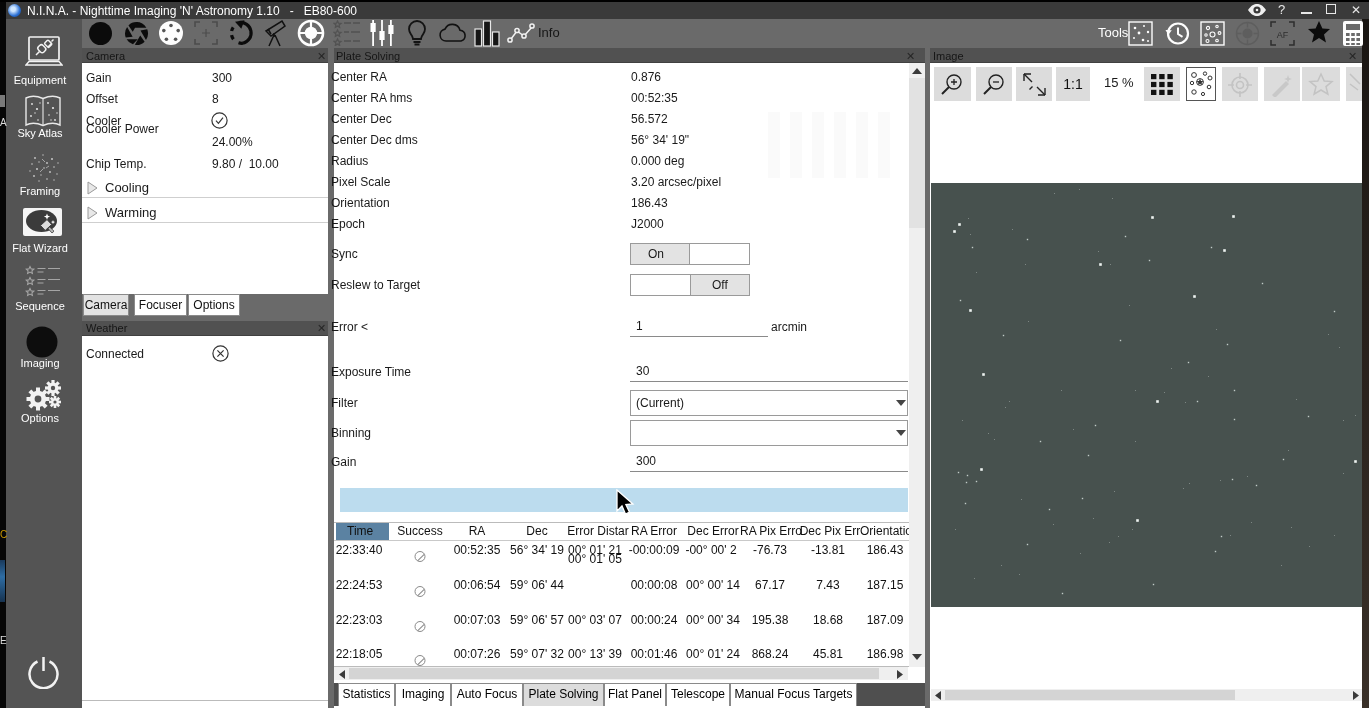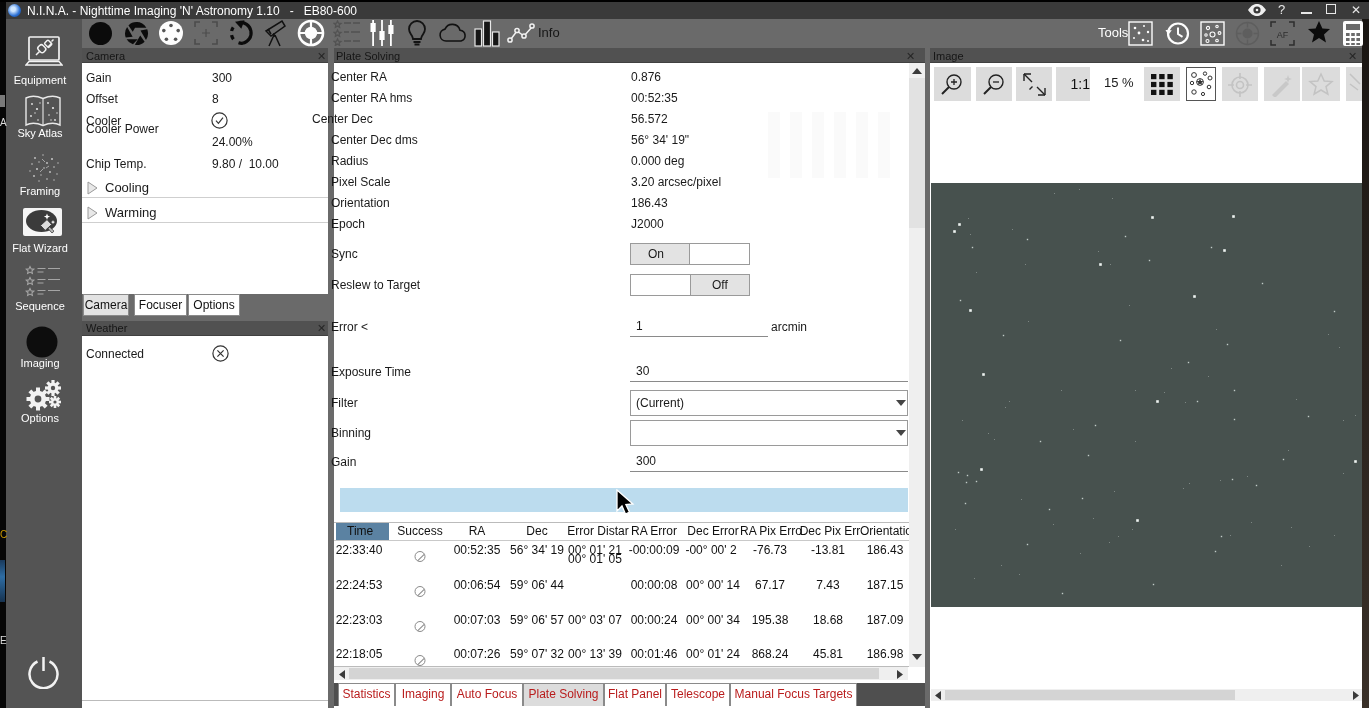--- a/index.html
+++ b/index.html
@@ -88,21 +88,21 @@
 <div class="hdrt" style="left:336px;top:49px">Plate Solving</div>
 <div class="xx" style="left:906px;top:49px">✕</div>
 <div class="a" style="left:334px;top:63px;width:591px;height:645px;background:#fff"></div>
 
 <div class="a" style="left:768px;top:112px;width:128px;height:66px;background:repeating-linear-gradient(90deg,#fafafa 0 12px,#fff 12px 22px)"></div>
 
 <div class="t" style="left:331px;top:69px">Center RA</div>
 <div class="t" style="left:631px;top:69px">0.876</div>
 <div class="t" style="left:331px;top:90px">Center RA hms</div>
 <div class="t" style="left:631px;top:90px">00:52:35</div>
-<div class="t" style="left:312px;top:111px">Center Dec</div>
+<div class="t" style="left:331px;top:111px">Center Dec</div>
 <div class="t" style="left:631px;top:111px">56.572</div>
 <div class="t" style="left:331px;top:132px">Center Dec dms</div>
 <div class="t" style="left:631px;top:132px">56° 34' 19"</div>
 <div class="t" style="left:331px;top:153px">Radius</div>
 <div class="t" style="left:631px;top:153px">0.000 deg</div>
 <div class="t" style="left:331px;top:174px">Pixel Scale</div>
 <div class="t" style="left:631px;top:174px">3.20 arcsec/pixel</div>
 <div class="t" style="left:331px;top:195px">Orientation</div>
 <div class="t" style="left:631px;top:195px">186.43</div>
 <div class="t" style="left:331px;top:216px">Epoch</div>
@@ -222,21 +222,21 @@
 <div class="a" style="left:334px;top:667px;width:574px;height:13px;background:#efefef"></div>
 <svg class="a" style="left:338px;top:670px" width="8" height="9" viewBox="0 0 8 9">
     <path d="M7 0v9L1 4.5z" fill="#3a3a3a"></path>
   </svg>
 <svg class="a" style="left:896px;top:670px" width="8" height="9" viewBox="0 0 8 9">
     <path d="M1 0v9l6-4.5z" fill="#3a3a3a"></path>
   </svg>
 <div class="a" style="left:349px;top:668px;width:530px;height:11px;background:#d4d4d4"></div>
 
 <div class="a" style="left:334px;top:683px;width:594px;height:23px;background:#4f4f4f"></div>
-<style>.bt{position:absolute;top:683px;height:26px;background:#fff;border:1px solid #8a8a8a;font-size:12px;color:#b91c1c;text-align:center;line-height:21px;white-space:nowrap}</style>
+<style>.bt{position:absolute;top:683px;height:26px;background:#fff;border:1px solid #8a8a8a;font-size:12px;color:#000000;text-align:center;line-height:21px;white-space:nowrap}</style>
 <div class="bt" style="left:338px;width:57px">Statistics</div>
 <div class="bt" style="left:395px;width:56px">Imaging</div>
 <div class="bt" style="left:451px;width:72px">Auto Focus</div>
 <div class="bt" style="left:523px;width:81px;background:#dcdcdc">Plate Solving</div>
 <div class="bt" style="left:604px;width:62px">Flat Panel</div>
 <div class="bt" style="left:666px;width:64px">Telescope</div>
 <div class="bt" style="left:730px;width:127px">Manual Focus Targets</div>
 <div class="a" style="left:334px;top:706px;width:594px;height:2px;background:#fff"></div>
 
 <div class="a" style="left:925px;top:48px;width:5px;height:660px;background:#6a6a6a"></div>
@@ -257,21 +257,21 @@
 <svg class="a" style="left:983px;top:73px" width="23" height="23" viewBox="0 0 23 23">
     <circle cx="13" cy="9" r="7" fill="none" stroke="#222" stroke-width="1.4"></circle>
     <path d="M8 14L1 21" stroke="#222" stroke-width="2"></path>
     <path d="M10 9h6" stroke="#222" stroke-width="1.3"></path>
   </svg>
 <div class="ib" style="left:1016px;width:36px"></div>
 <svg class="a" style="left:1022px;top:72px" width="25" height="25" viewBox="0 0 25 25">
     <path d="M2 2l8 8M23 23l-8-8M10.5 14.5l-3 3" stroke="#222" stroke-width="1.4" fill="none"></path>
     <path d="M2 2h7M2 2v7M23 23h-7M23 23v-7" stroke="#222" stroke-width="1.4" fill="none"></path>
   </svg>
-<div class="ib" style="left:1056px;width:34px;font-size:14px;color:#111;text-align:right;line-height:34px">1:1</div>
+<div class="ib" style="left:1056px;width:34px;font-size:14px;color:#111;text-align:center;line-height:34px">1:1</div>
 <div class="t" style="left:1104px;top:75px;font-size:13px">15 %</div>
 <div class="ib" style="left:1144px;width:36px"></div>
 <svg class="a" style="left:1151px;top:74px" width="22" height="21" viewBox="0 0 22 21">
     <g fill="#111">
       <rect x="0" y="0" width="5.4" height="5.2"></rect>
       <rect x="8.2" y="0" width="5.4" height="5.2"></rect>
       <rect x="16.4" y="0" width="5.4" height="5.2"></rect>
       <rect x="0" y="7.9" width="5.4" height="5.2"></rect>
       <rect x="8.2" y="7.9" width="5.4" height="5.2"></rect>
       <rect x="16.4" y="7.9" width="5.4" height="5.2"></rect>

